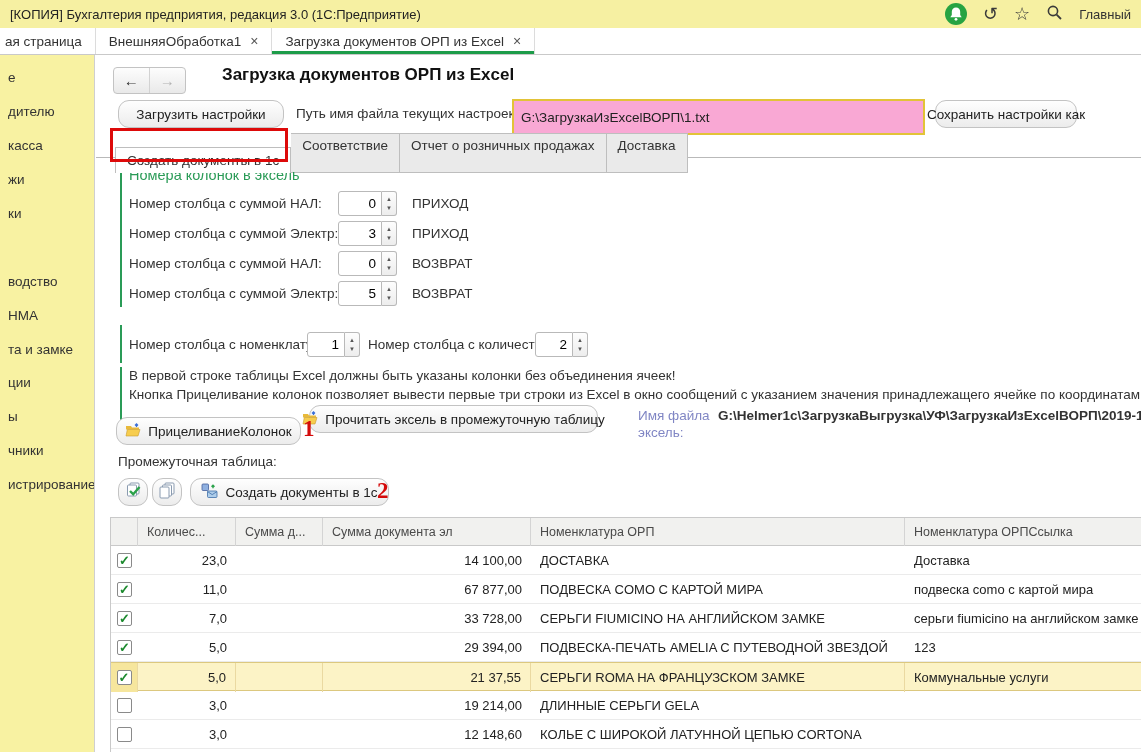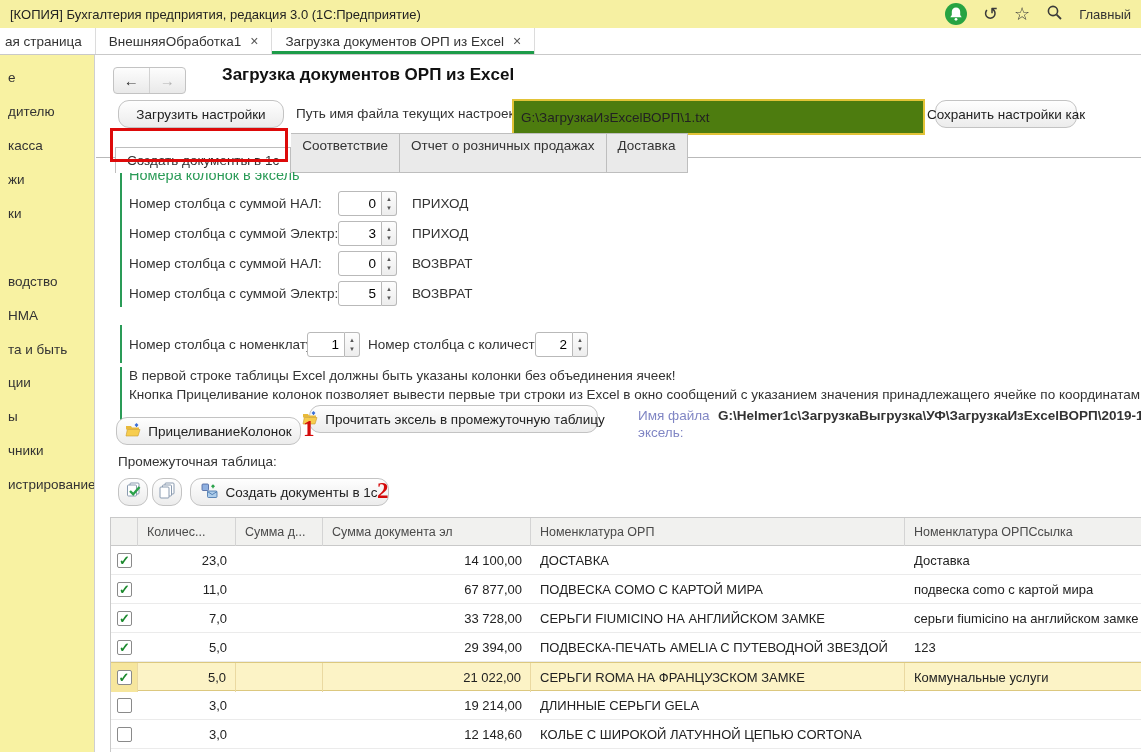--- a/index.html
+++ b/index.html
@@ -45,21 +45,21 @@
 
   .page-title { left:126px; top:10px; font-size:17px; font-weight:bold; color:#111; white-space:nowrap; }
 
   .btn { border:1px solid #c3c3c3; border-radius:11px; background:linear-gradient(#fefefe,#ececec);
     font-size:13.5px; color:#222; display:flex; align-items:center; justify-content:center;
     gap:7px; white-space:nowrap; cursor:default; }
   .btn-load { left:22px; top:45px; width:166px; height:28px; }
   .btn-save { left:839px; top:45px; width:142px; height:28px; }
   .path-label { left:200px; top:45px; height:28px; line-height:28px; font-size:13.5px; white-space:nowrap; }
   .path-input { left:416px; top:44px; width:413px; height:29px; border:2px solid #e2c337;
-    background:#4d7c0f; font-family:"Liberation Sans",sans-serif; font-size:13.5px; color:#222; padding:16px 7px; }
+    background:#f9a8d4; font-family:"Liberation Sans",sans-serif; font-size:13.5px; color:#222; padding:16px 7px; }
 
   
   .ftab-line { left:0; top:102px; width:1045px; height:1px; background:#b9b9b9; }
   .ftabs { left:19px; top:77px; display:flex; align-items:flex-end; }
   .ftab { height:40px; margin-top:1px; padding:0 11px; line-height:23px; background:#eaeaea;
     border:1px solid #bebebe; border-left:none; font-size:13.5px; color:#333; white-space:nowrap; }
   .ftab.active { height:26px; margin-top:0; line-height:25px; background:#fff;
     border-left:1px solid #bebebe; border-bottom:none; z-index:3; position:relative; }
   .red-box { left:14px; top:73px; width:178px; height:34px; border:3px solid #dd0a0a; z-index:4; pointer-events:none; }
 
@@ -159,21 +159,21 @@
 
   <div class="sidebar">
     <div class="side-item">е</div>
     <div class="side-item">дителю</div>
     <div class="side-item">касса</div>
     <div class="side-item">жи</div>
     <div class="side-item">ки</div>
     <div class="side-item"></div>
     <div class="side-item">водство</div>
     <div class="side-item">НМА</div>
-    <div class="side-item">та и быть</div>
+    <div class="side-item">та и замке</div>
     <div class="side-item">ции</div>
     <div class="side-item">ы</div>
     <div class="side-item">чники</div>
     <div class="side-item">истрирование</div>
   </div>
 
   <div class="main">
 
     <div class="abs navpair">
       <div class="half back">←</div>
@@ -384,21 +384,21 @@
         <div class="cell c-text">ПОДВЕСКА-ПЕЧАТЬ AMELIA С ПУТЕВОДНОЙ ЗВЕЗДОЙ</div>
         <div class="cell c-text">123</div>
       </div>
 
       <div class="trow tbody-row selected">
         <div class="cell c-check">
             <span class="cb">✓</span>
           </div>
         <div class="cell c-num">5,0</div>
         <div class="cell c-num"></div>
-        <div class="cell c-num">21 022,00</div>
+        <div class="cell c-num">21 37,55</div>
         <div class="cell c-text">СЕРЬГИ ROMA НА ФРАНЦУЗСКОМ ЗАМКЕ</div>
         <div class="cell c-text">Коммунальные услуги</div>
       </div>
 
       <div class="trow tbody-row">
         <div class="cell c-check">
             <span class="cb"></span>
           </div>
         <div class="cell c-num">3,0</div>
         <div class="cell c-num"></div>

